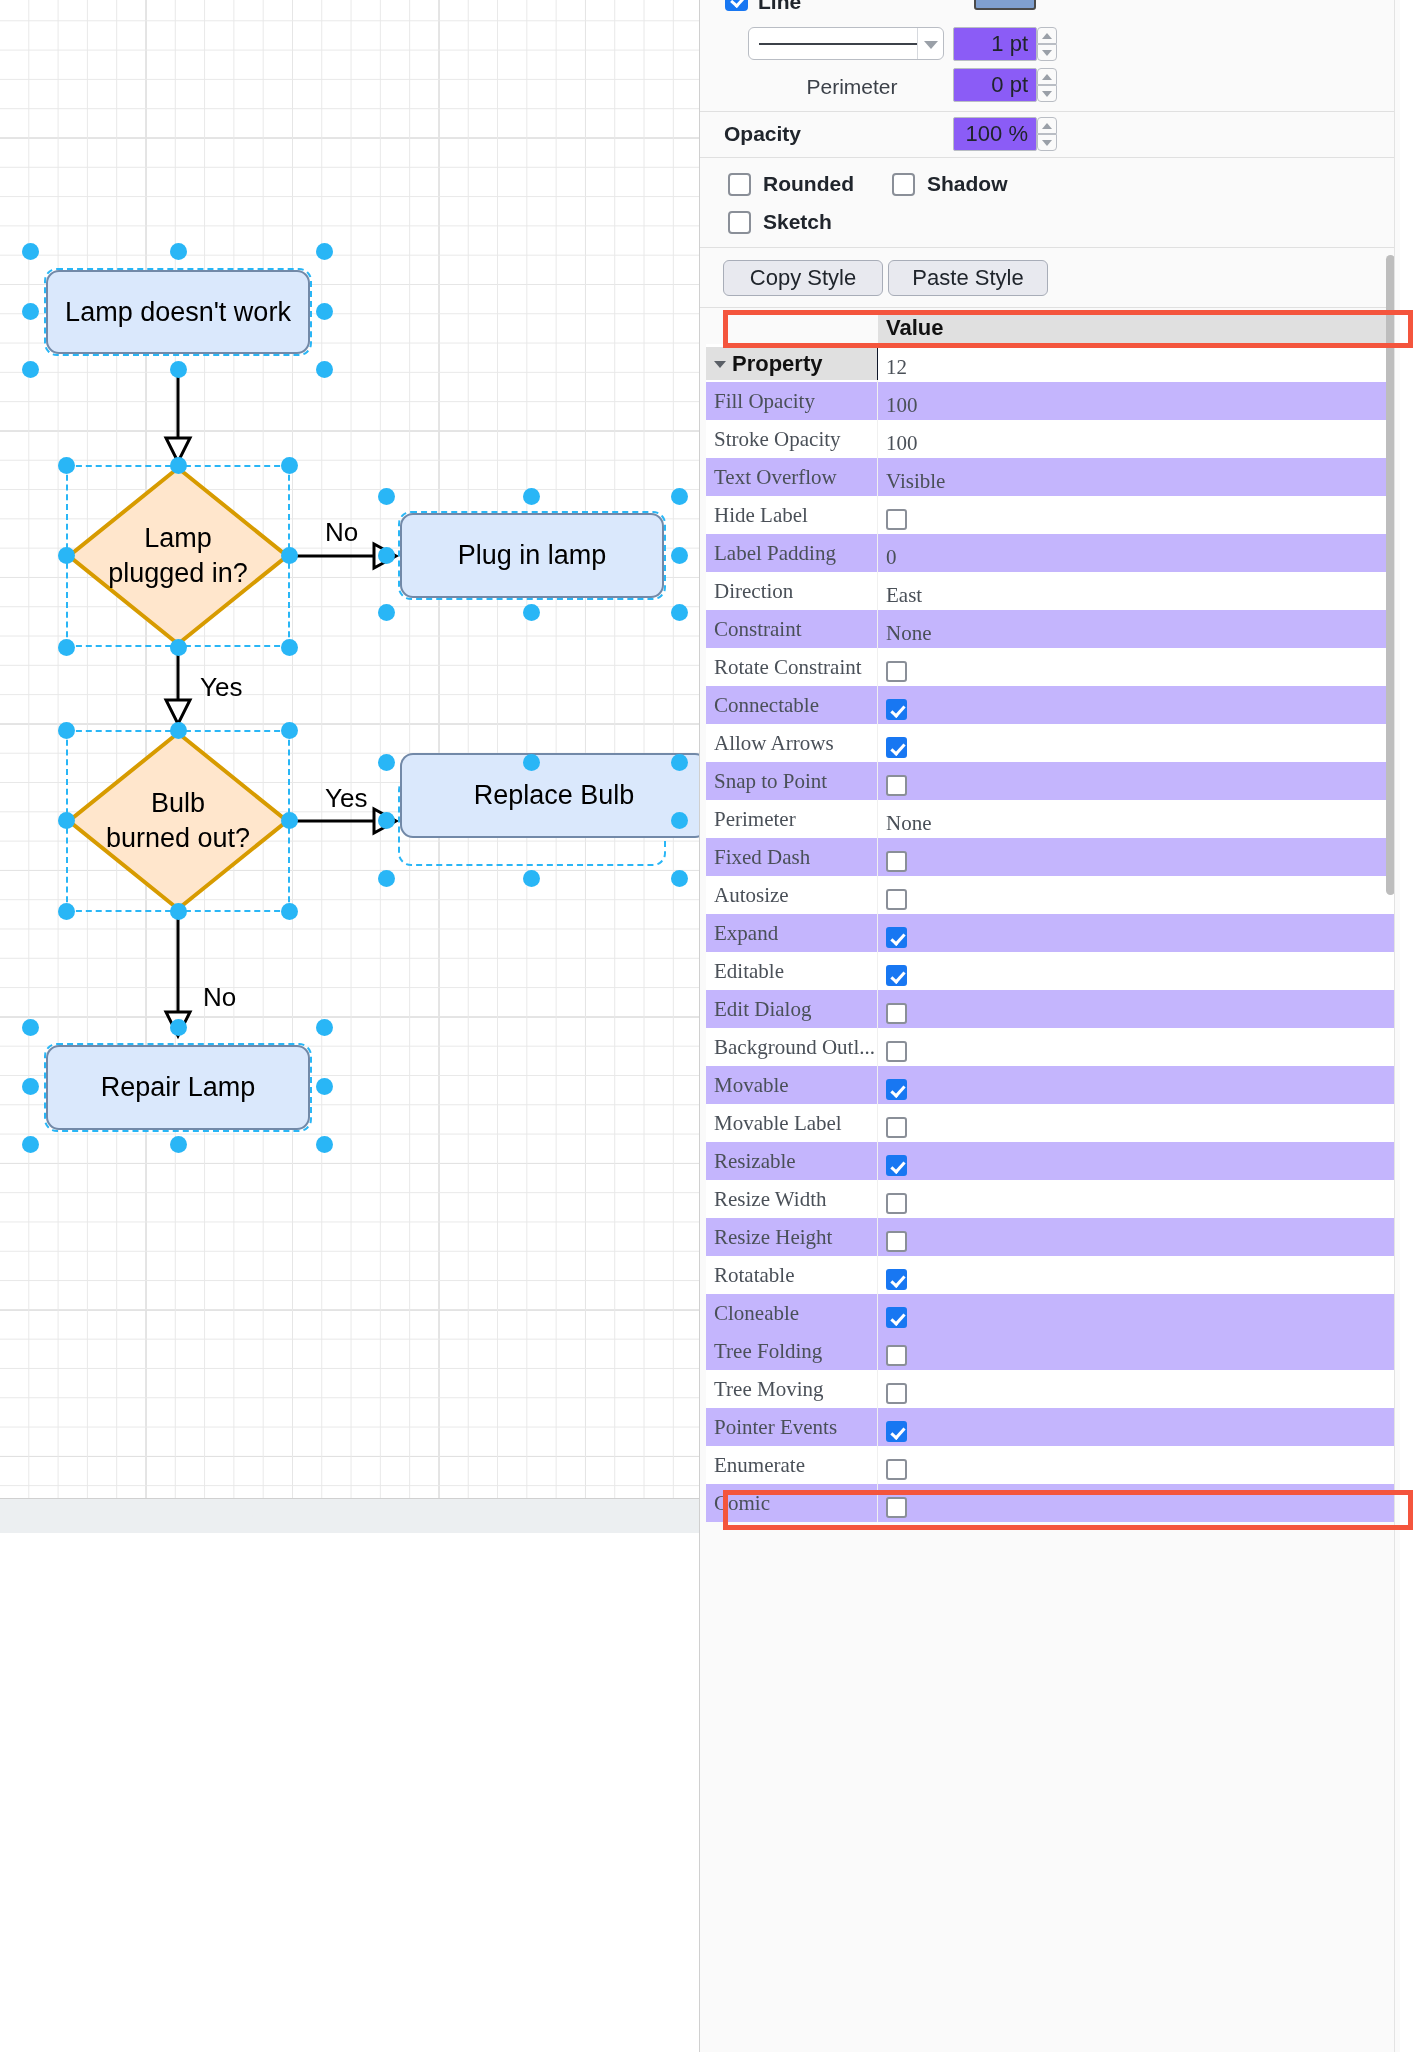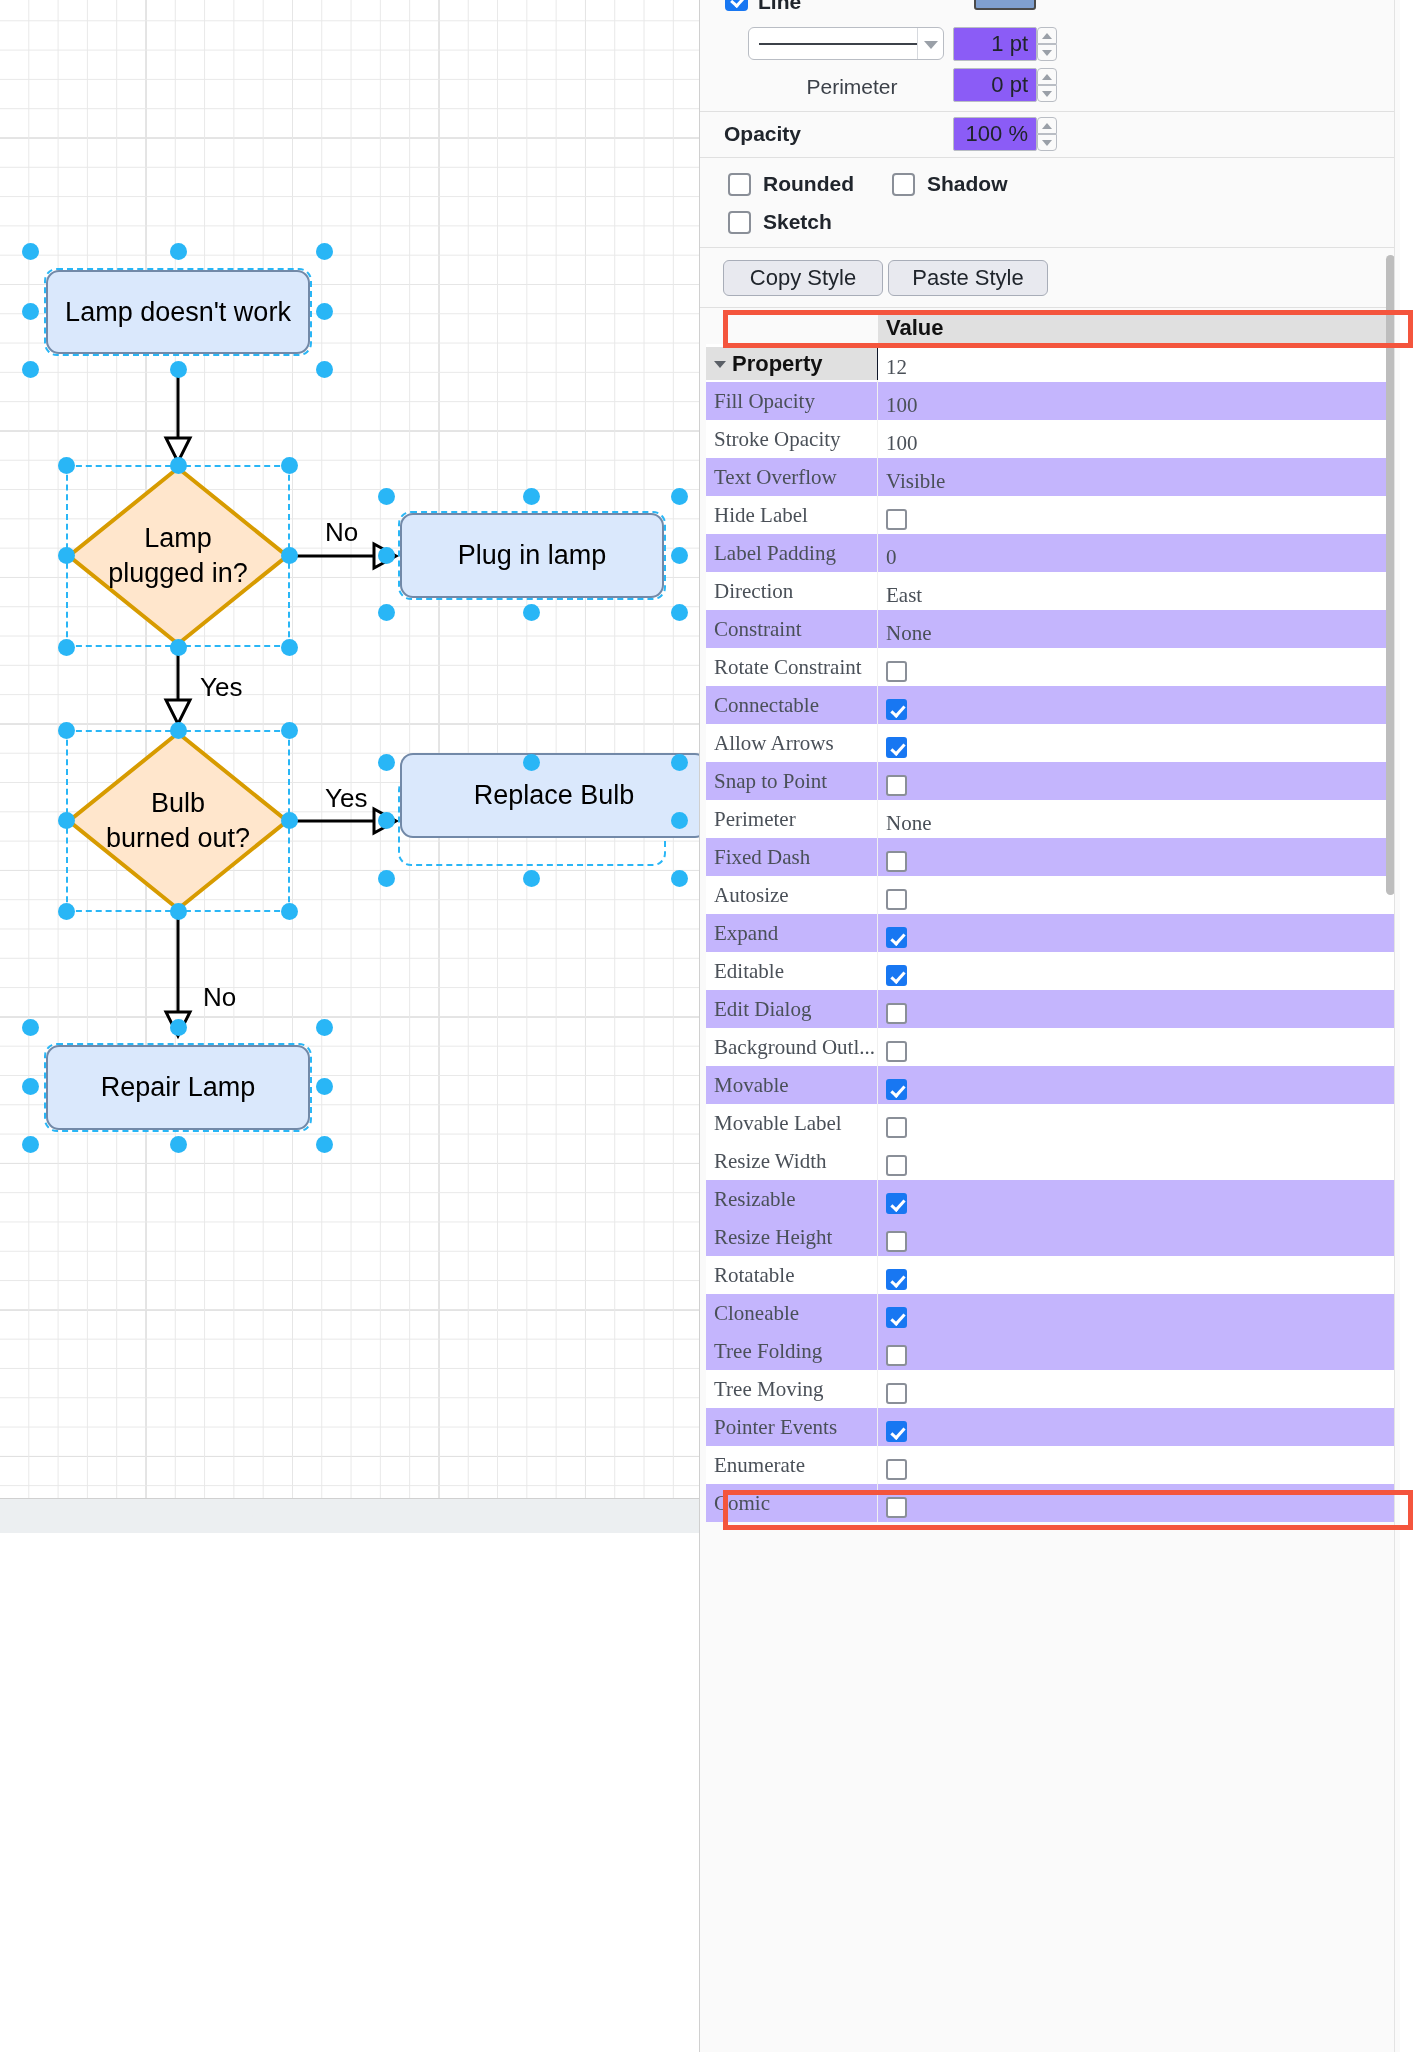--- a/index.html
+++ b/index.html
@@ -497,30 +497,30 @@
             <div class="td2">
               <span class="cb cb-sm checked"></span>
             </div>
           </div>
           <div class="trow odd">
             <div class="td1">Movable Label</div>
             <div class="td2">
               <span class="cb cb-sm"></span>
             </div>
           </div>
+          <div class="trow even">
+            <div class="td1">Resizable</div>
+            <div class="td2">
+              <span class="cb cb-sm checked"></span>
+            </div>
+          </div>
           <div class="trow odd">
             <div class="td1">Resize Width</div>
             <div class="td2">
               <span class="cb cb-sm"></span>
-            </div>
-          </div>
-          <div class="trow even">
-            <div class="td1">Resizable</div>
-            <div class="td2">
-              <span class="cb cb-sm checked"></span>
             </div>
           </div>
           <div class="trow even">
             <div class="td1">Resize Height</div>
             <div class="td2">
               <span class="cb cb-sm"></span>
             </div>
           </div>
           <div class="trow odd">
             <div class="td1">Rotatable</div>

